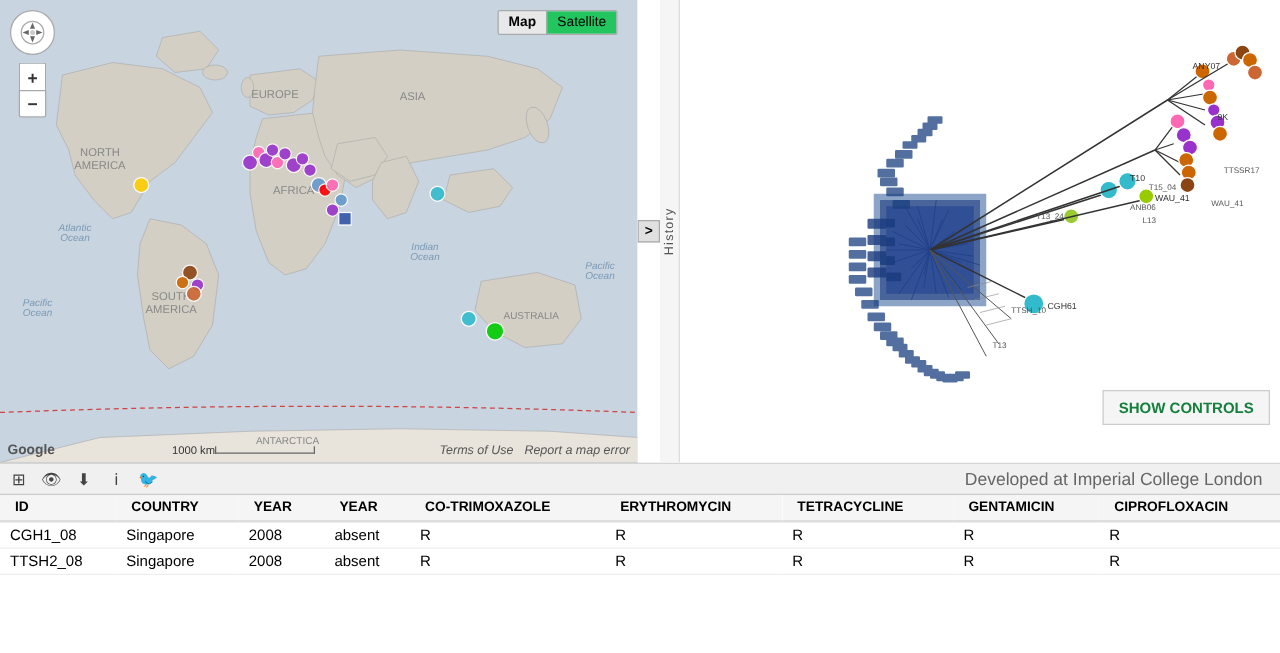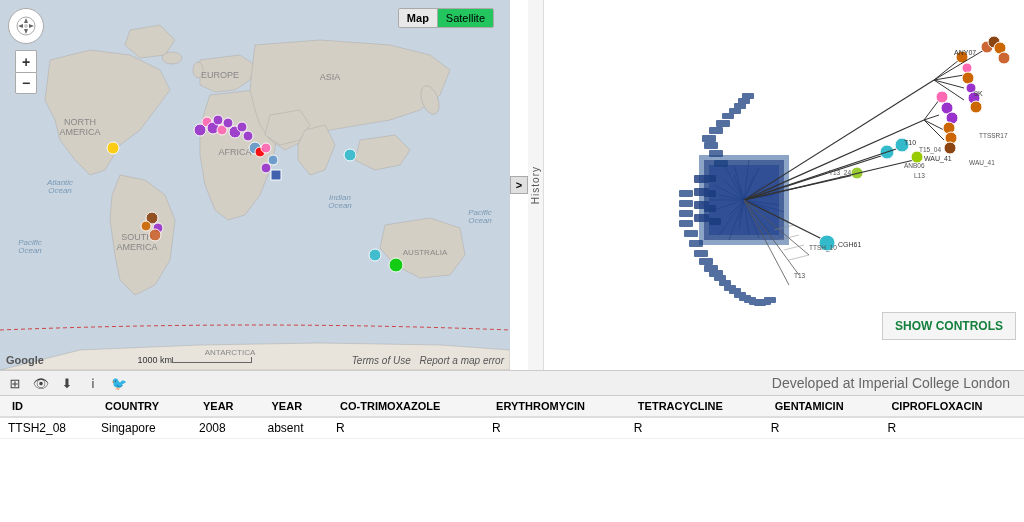--- a/index.html
+++ b/index.html
@@ -597,20 +597,31 @@
           <th>YEAR</th>
           <th>YEAR</th>
           <th>CO-TRIMOXAZOLE</th>
           <th>ERYTHROMYCIN</th>
           <th>TETRACYCLINE</th>
           <th>GENTAMICIN</th>
           <th>CIPROFLOXACIN</th>
         </tr>
       </thead>
       <tbody id="table-body">
+      <tr>
+            <td>CGH1_08</td>
+            <td>Singapore</td>
+            <td>2008</td>
+            <td>absent</td>
+            <td>R</td>
+            <td>R</td>
+            <td>R</td>
+            <td>R</td>
+            <td>R</td>
+          </tr>
           <tr>
             <td>TTSH2_08</td>
             <td>Singapore</td>
             <td>2008</td>
             <td>absent</td>
             <td>R</td>
             <td>R</td>
             <td>R</td>
             <td>R</td>
             <td>R</td>

